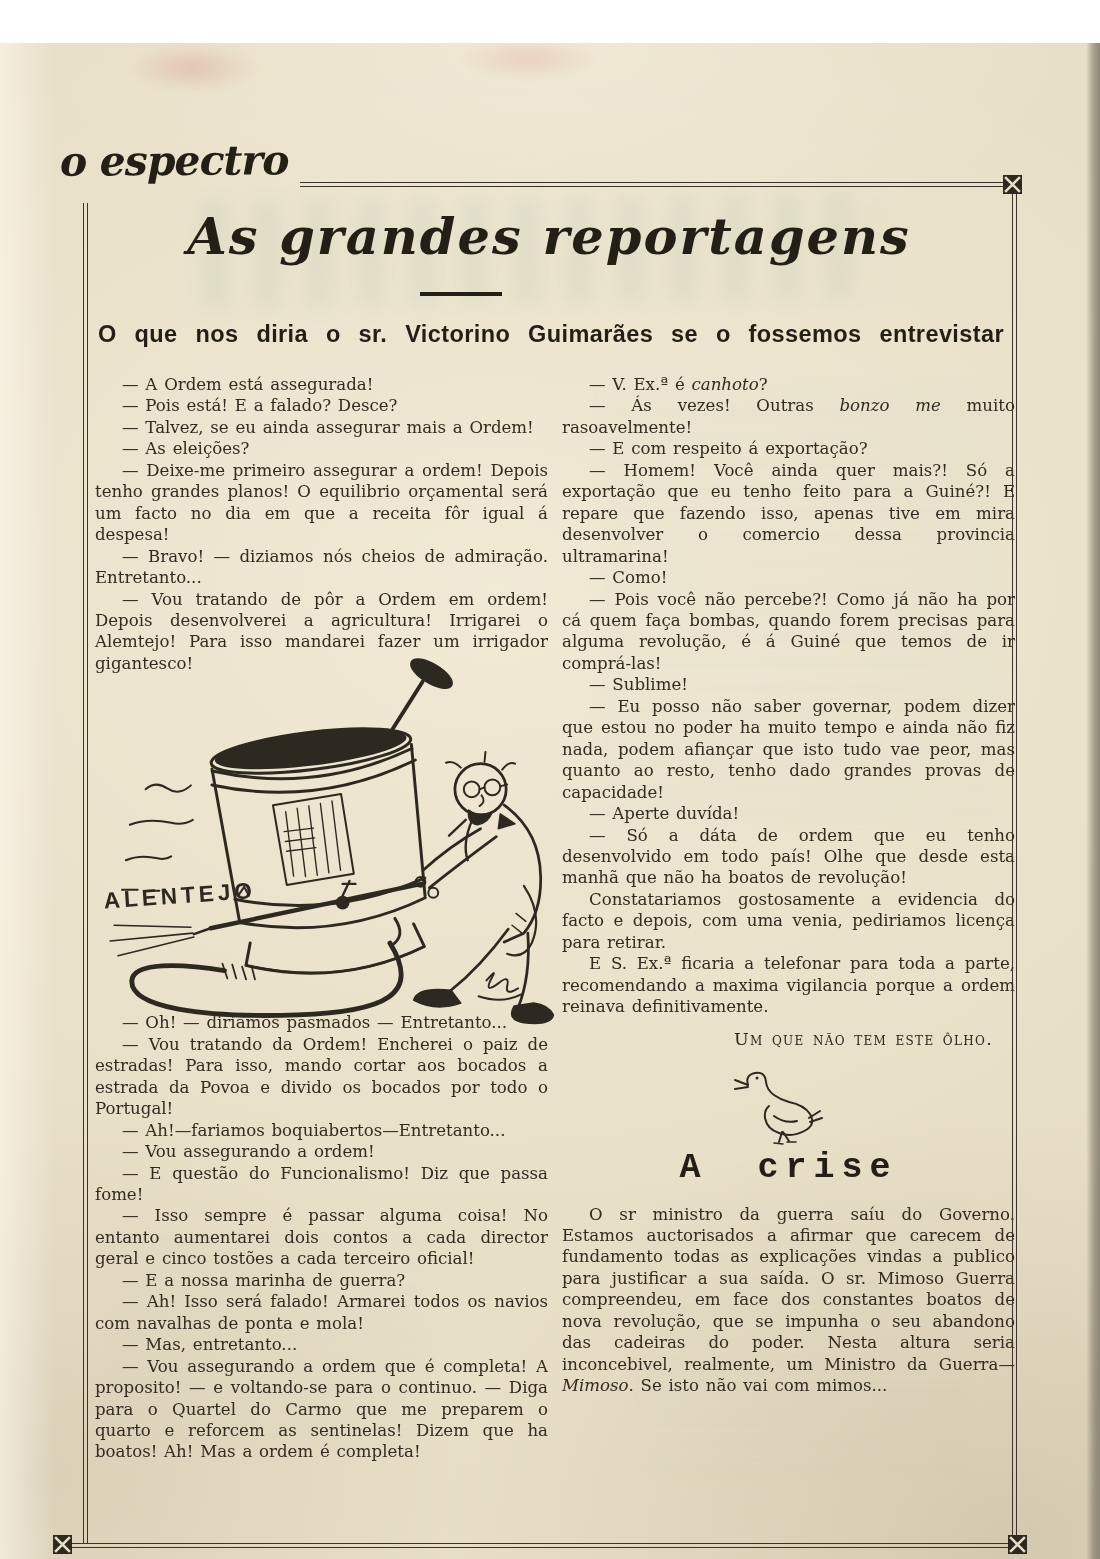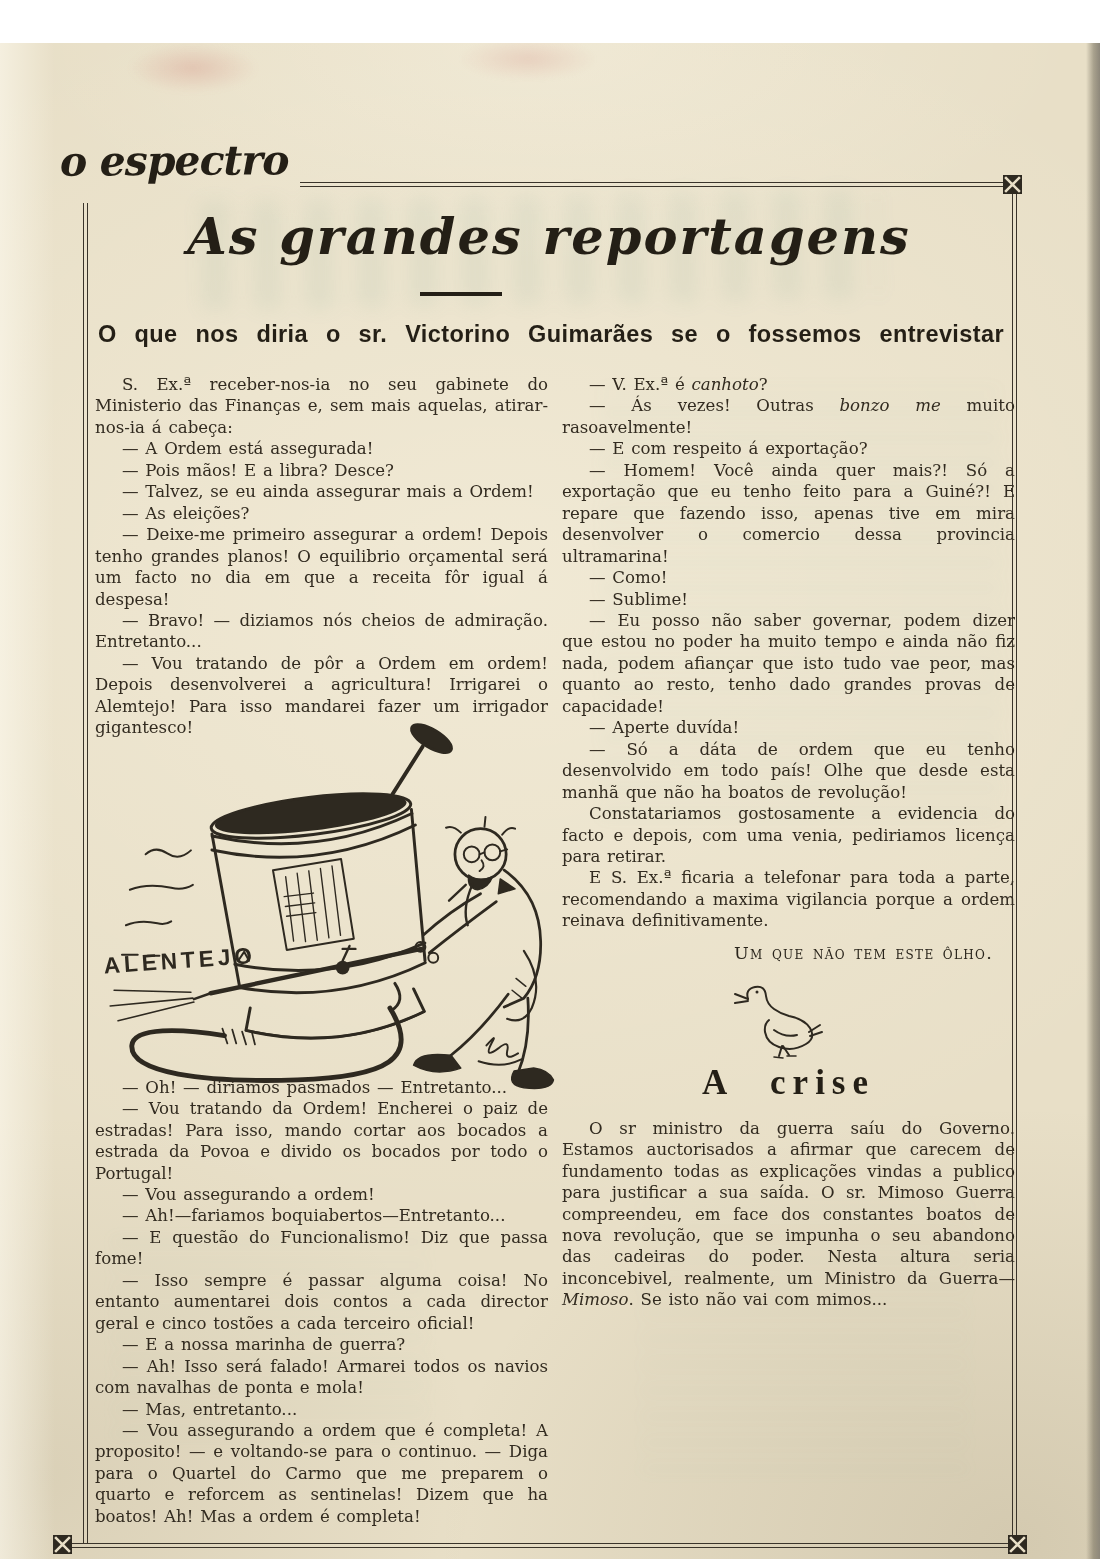--- a/index.html
+++ b/index.html
@@ -62,21 +62,21 @@
   .col{top:331px; width:453px; font-size:16.6px; line-height:21.45px; text-align:justify;
     word-spacing:1.5px;}
   .col-left{left:95px;}
   .col-right{left:562px;}
   .col p{margin:0; text-indent:27px;}
   .col p i{font-style:italic;}
   .cartoon{display:block; margin:5px 0 3px -4px;}
   .byline{margin-top:11px; text-align:right; padding-right:22px; font-variant:small-caps;
     font-size:17.5px; letter-spacing:1.3px; color:#2a251c;}
   .goose{display:block; margin:16px 0 0 168px;}
-  .crise-title{margin-top:12px; text-align:center; font-family:Liberation Serif, serif;
+  .crise-title{margin-top:12px; text-align:center; font-family:Liberation Mono, monospace;
     font-weight:bold; font-size:35px; letter-spacing:7px; word-spacing:22px; color:#241f16;}
   .crise-p{margin-top:24px !important;}
   
   .footer{left:85px; top:1512px; width:930px; display:flex; justify-content:center;
     align-items:center; gap:16px;}
   .footer .orn{font-size:15px; color:#241f16;}
   .footer .pagenum{font-size:23px; font-weight:bold; color:#241f16; letter-spacing:1px;}
   svg{overflow:visible;}
   .ink-line{stroke:#2e2920; fill:none; stroke-linecap:round; stroke-linejoin:round;}
 </style>
@@ -113,23 +113,22 @@
     <rect width="18" height="18" fill="#2e2920"></rect>
       <path d="M2,2 L16,16 M16,2 L2,16" stroke="#e8dfc7" stroke-width="2.4"></path>
       <circle cx="9" cy="9" r="1.6" fill="#e8dfc7"></circle>
   </svg>
 
   <div class="abs title">As grandes reportagens</div>
   <div class="abs title-rule"></div>
   <div class="abs subtitle">O que nos diria o sr. Victorino Guimarães se o fossemos entrevistar</div>
 
   <div class="abs col col-left">
-    <p>S. Ex.ª receber-nos-ia no seu gabinete do Ministerio das Finanças e, sem mais aquelas, atirar-nos-ia á cabeça:</p>
     <p>— A Ordem está assegurada!</p>
-    <p>— Pois mãos! E a libra? Desce?</p>
+    <p>— Pois está! E a falado? Desce?</p>
     <p>— Talvez, se eu ainda assegurar mais a Ordem!</p>
     <p>— As eleições?</p>
     <p>— Deixe-me primeiro assegurar a ordem! Depois tenho grandes planos! O equilibrio orçamental será um facto no dia em que a receita fôr igual á despesa!</p>
     <p>— Bravo! — diziamos nós cheios de admiração. Entretanto...</p>
     <p>— Vou tratando de pôr a Ordem em ordem! Depois desenvolverei a agricultura! Irrigarei o Alemtejo! Para isso mandarei fazer um irrigador gigantesco!</p>
 
     <svg class="cartoon" width="455" height="330" viewBox="0 0 455 335">
 
       <g class="ink-line" stroke-width="2">
         <path d="M52,112 q10,-9 22,-1 t24,-3"></path>
@@ -197,36 +196,37 @@
         <path d="M428,238 l10,8 m-14,4 l10,8" stroke-width="1.5"></path>
         <path d="M362,316 q-34,-4 -38,10 q22,12 48,3 z" fill="#2e2920" stroke-width="1.5"></path>
         <path d="M426,332 q-8,14 10,17 q28,3 30,-8 q-5,-10 -20,-12 z" fill="#2e2920" stroke-width="1.5"></path>
       </g>
 
       <path class="ink-line" d="M398,306 q12,-14 5,-2 q-8,16 7,5 q12,-10 9,3 q-2,10 11,2 M390,322 q24,8 44,-2" stroke-width="2"></path>
     </svg>
 
     <p>— Oh! — diriamos pasmados — Entretanto...</p>
     <p>— Vou tratando da Ordem! Encherei o paiz de estradas! Para isso, mando cortar aos bocados a estrada da Povoa e divido os bocados por todo o Portugal!</p>
+    <p>— Ah!—fariamos boquiabertos—Entretanto...</p>
     <p>— Vou assegurando a ordem!</p>
-    <p>— Ah!—fariamos boquiabertos—Entretanto...</p>
     <p>— E questão do Funcionalismo! Diz que passa fome!</p>
     <p>— Isso sempre é passar alguma coisa! No entanto aumentarei dois contos a cada director geral e cinco tostões a cada terceiro oficial!</p>
     <p>— E a nossa marinha de guerra?</p>
     <p>— Ah! Isso será falado! Armarei todos os navios com navalhas de ponta e mola!</p>
     <p>— Mas, entretanto...</p>
     <p>— Vou assegurando a ordem que é completa! A proposito! — e voltando-se para o continuo. — Diga para o Quartel do Carmo que me preparem o quarto e reforcem as sentinelas! Dizem que ha boatos! Ah! Mas a ordem é completa!</p>
   </div>
 
   <div class="abs col col-right">
     <p><span>— V. Ex.ª é </span><i>canhoto</i><span>?</span></p>
     <p><span>— Ás vezes! Outras </span><i>bonzo me</i><span> muito rasoavelmente!</span></p>
     <p>— E com respeito á exportação?</p>
     <p>— Homem! Você ainda quer mais?! Só a exportação que eu tenho feito para a Guiné?! E repare que fazendo isso, apenas tive em mira desenvolver o comercio dessa provincia ultramarina!</p>
     <p>— Como!</p>
+    <p>— Pois você não percebe?! Como já não ha por cá quem faça bombas, quando forem precisas para alguma revolução, é á Guiné que temos de ir comprá-las!</p>
     <p>— Sublime!</p>
     <p>— Eu posso não saber governar, podem dizer que estou no poder ha muito tempo e ainda não fiz nada, podem afiançar que isto tudo vae peor, mas quanto ao resto, tenho dado grandes provas de capacidade!</p>
     <p>— Aperte duvída!</p>
     <p>— Só a dáta de ordem que eu tenho desenvolvido em todo país! Olhe que desde esta manhã que não ha boatos de revolução!</p>
     <p>Constatariamos gostosamente a evidencia do facto e depois, com uma venia, pediriamos licença para retirar.</p>
     <p>E S. Ex.ª ficaria a telefonar para toda a parte, recomendando a maxima vigilancia porque a ordem reinava definitivamente.</p>
 
     <div class="byline">Um que não tem este ôlho.</div>
 
     <svg class="goose" width="95" height="80" viewBox="0 0 95 80">

